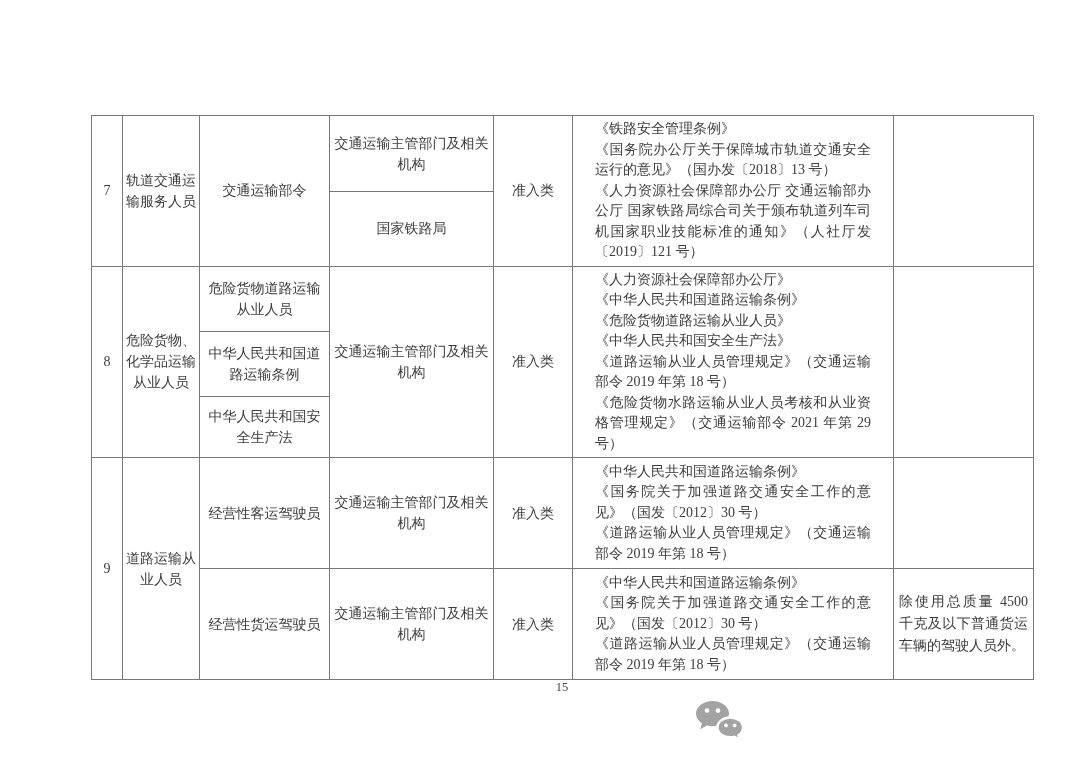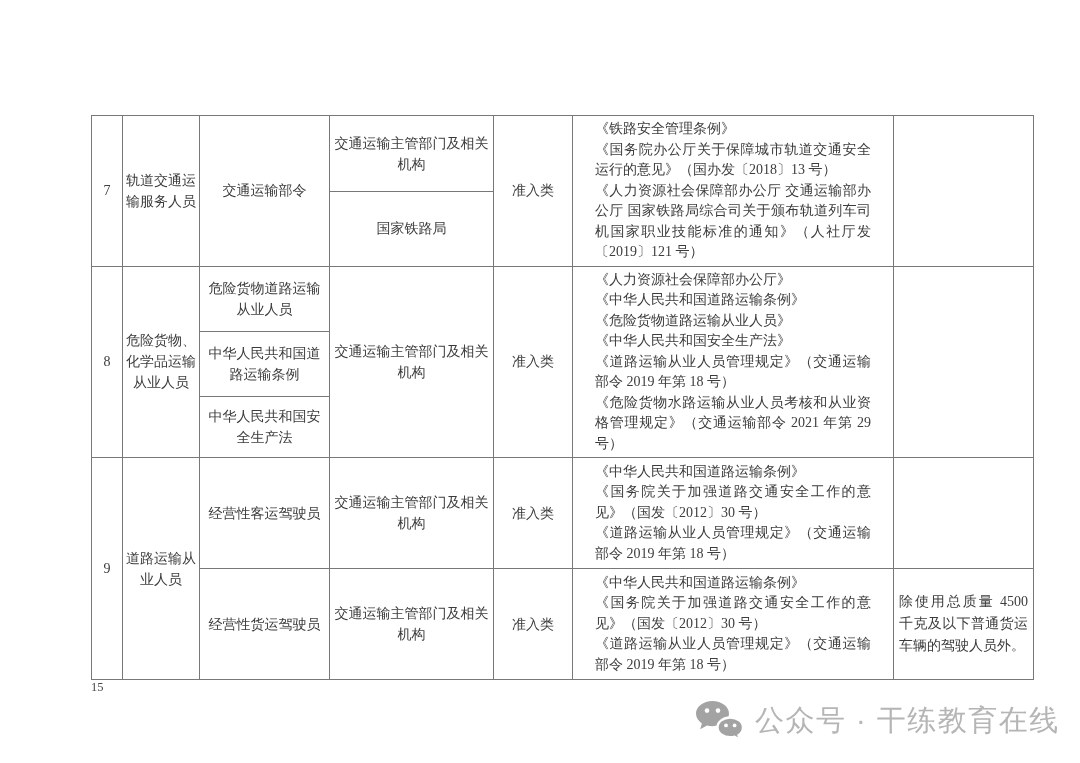--- a/index.html
+++ b/index.html
@@ -30,21 +30,21 @@
   }
   td.c-basis .bl {
     text-align:justify; line-height:20.5px;
   }
   td.c-rem { padding:0 5px; }
   td.c-rem .rem-text {
     text-align:justify; line-height:22px;font-family:Liberation Serif, serif;
   }
   .pageno {
     position:absolute; top:680px; left:91px; width:942px;
-    text-align:left; font-size:12.5px; color:#474747;
+    text-align:center; font-size:12.5px; color:#474747;
     font-family:"Liberation Serif","DejaVu Serif",serif;
   }
   .watermark {
     position:absolute; top:696px; left:694px; height:50px;
     display:flex; align-items:center;
   }
   .watermark .wm-label {
     margin-left:11px;
     font-family:"Liberation Sans","DejaVu Sans",sans-serif;
     font-size:29px; letter-spacing:1.5px; color:#b5b5b5;
@@ -150,16 +150,15 @@
     <svg class="wm-icon" width="50" height="44" viewBox="0 0 50 44" aria-hidden="true">
 
       <path fill="#a3a3a3" d="M18.5 2 C9.4 2 2 7.6 2 14.6 C2 18.6 4.3 22.1 7.9 24.4 L6.2 30.2 L13.0 26.4 C14.7 26.9 16.6 27.2 18.5 27.2 C27.6 27.2 35 21.6 35 14.6 C35 7.6 27.6 2 18.5 2 Z"></path>
       <circle fill="#ffffff" cx="13" cy="11.6" r="2.3"></circle>
       <circle fill="#ffffff" cx="24" cy="11.6" r="2.3"></circle>
 
       <path fill="#a3a3a3" stroke="#ffffff" stroke-width="2.4" d="M36.3 18.5 C29.2 18.5 23.5 22.9 23.5 28.4 C23.5 33.9 29.2 38.3 36.3 38.3 C37.8 38.3 39.2 38.1 40.5 37.7 L45.8 40.7 L44.5 36.2 C47.3 34.4 49 31.6 49 28.4 C49 22.9 43.3 18.5 36.3 18.5 Z"></path>
       <circle fill="#ffffff" cx="32" cy="26.4" r="1.9"></circle>
       <circle fill="#ffffff" cx="40.6" cy="26.4" r="1.9"></circle>
     </svg>
-    <span class="wm-label">公众号 · 干练教育在线</span>
   </div>
 
 </div>
 
 </body></html>

